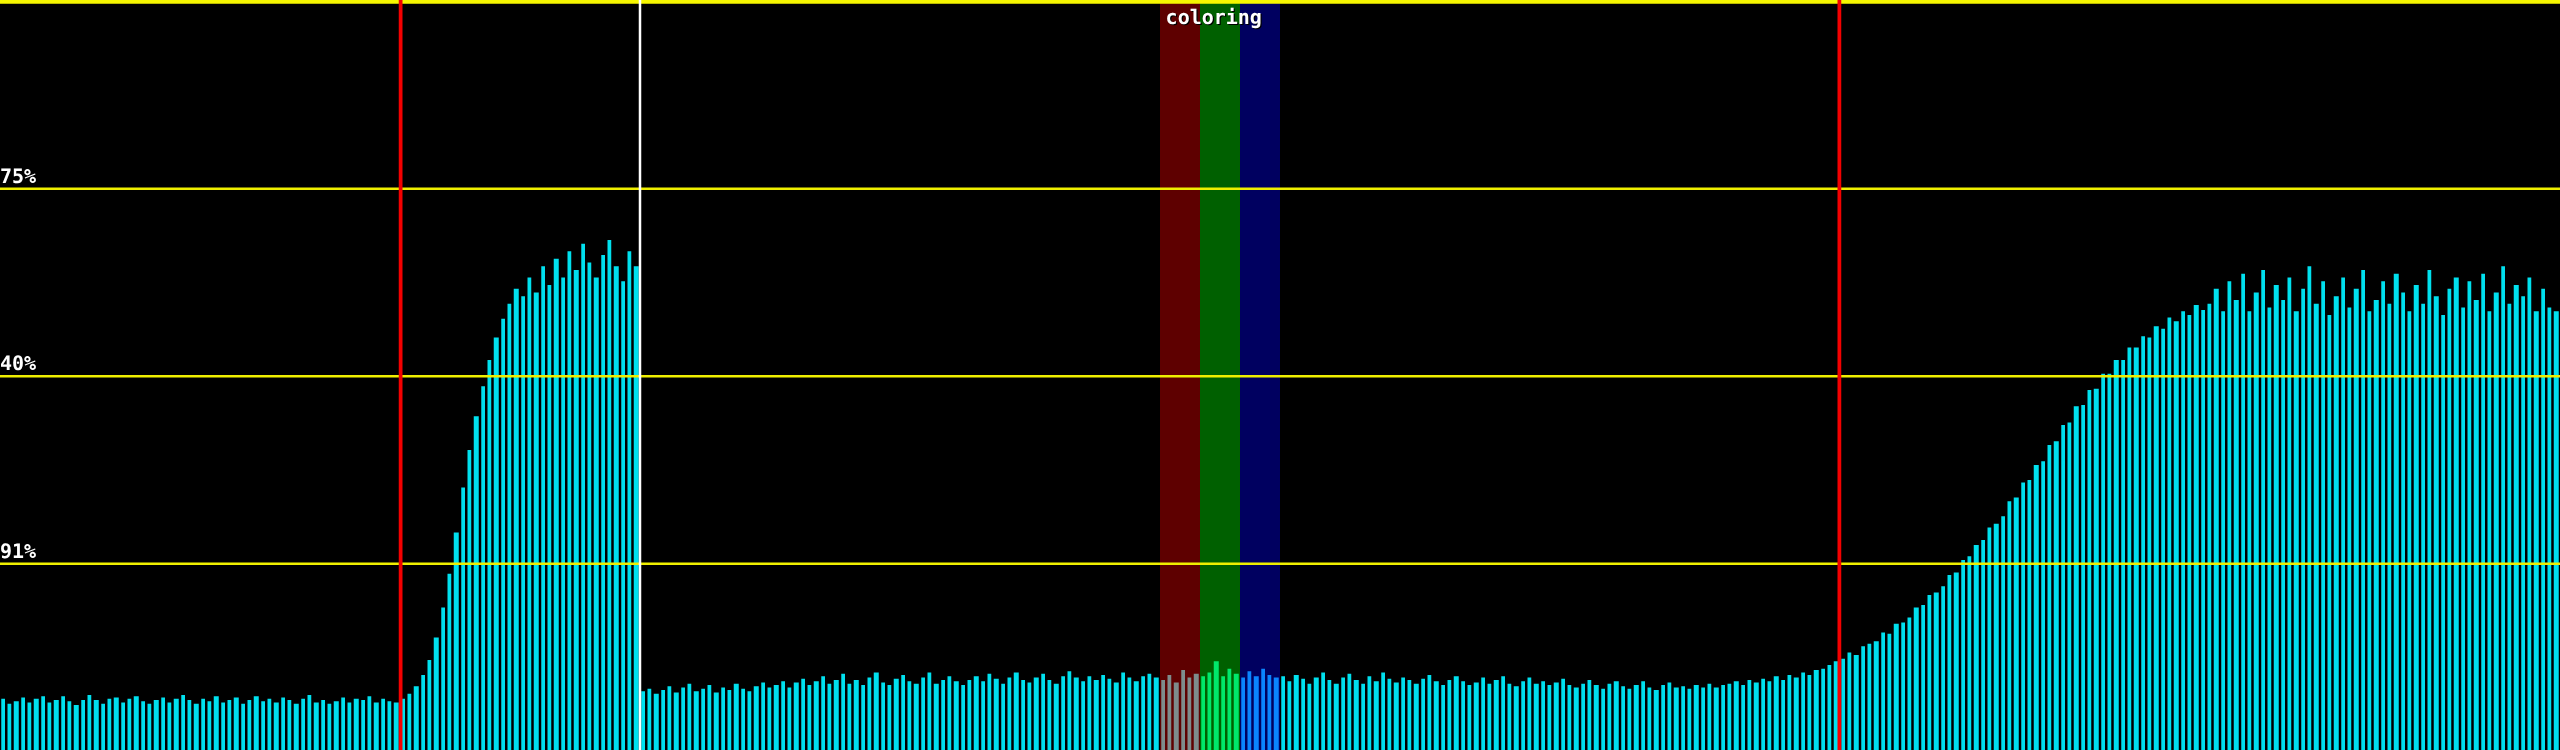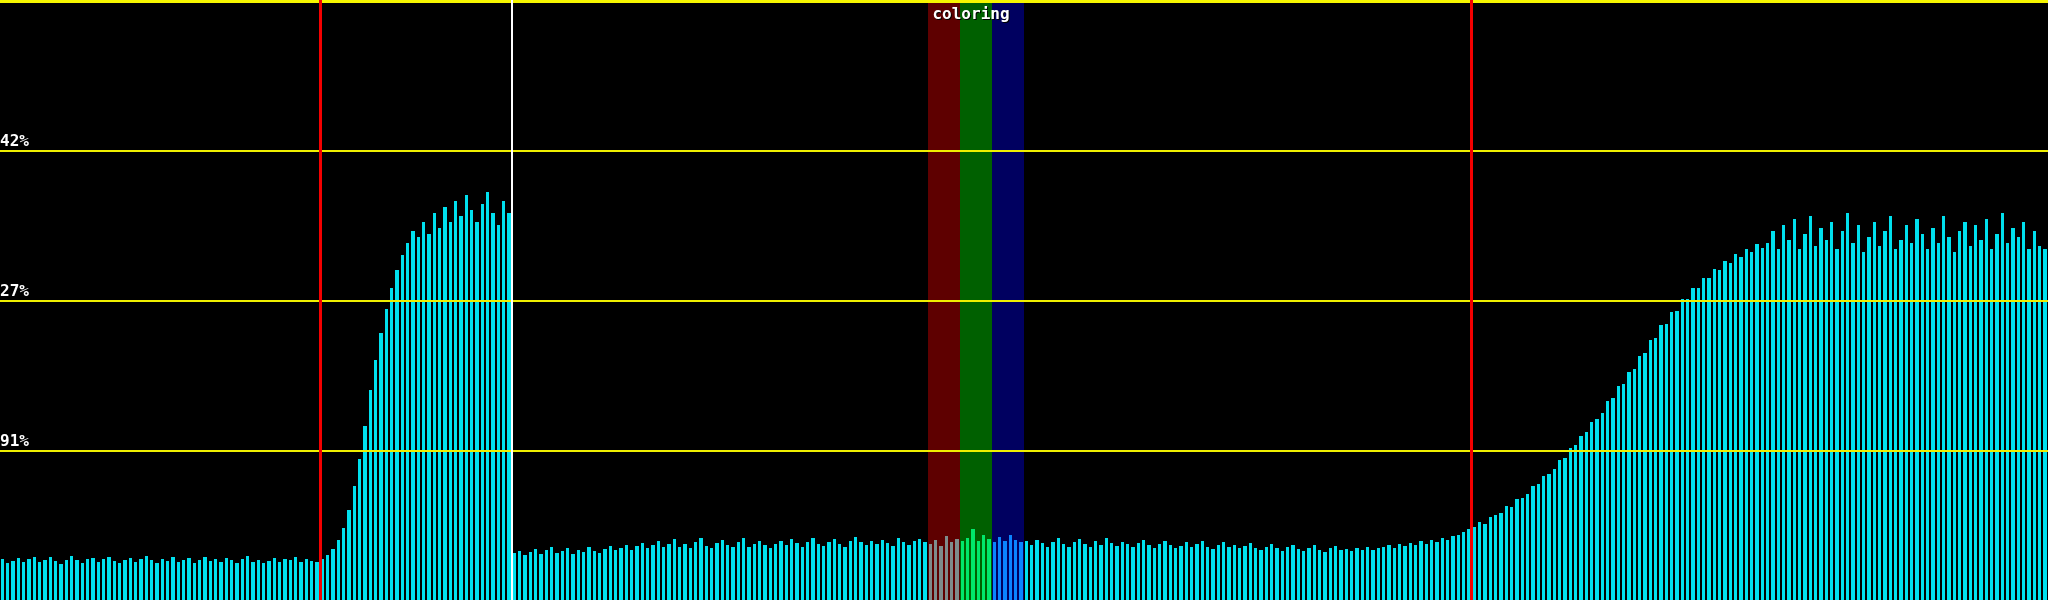--- a/index.html
+++ b/index.html
@@ -437,17 +437,17 @@
     <div id="top-border" style="background: rgb(246, 246, 0);"></div>
   <div class="gridline" style="top: 150px; background: rgb(239, 239, 0);"></div>
       <div class="gridline" style="top: 300px; background: rgb(239, 239, 0);"></div>
       <div class="gridline" style="top: 450px; background: rgb(239, 239, 0);"></div>
       <div class="marker" style="left: 319px; width: 3px; background: rgb(244, 0, 0);"></div>
       <div class="marker" style="left: 511px; width: 2px; background: rgb(255, 255, 255);"></div>
       <div class="marker" style="left: 1470px; width: 3px; background: rgb(244, 0, 0);"></div>
     </div>
   <div id="text-layer" class="layer">
     <div id="coloring-label" style="left: 971px; top: 4px;">coloring</div>
-  <div class="tick-label" style="top: 132px; color: rgb(255, 255, 255);">42%</div>
-      <div class="tick-label" style="top: 282px; color: rgb(255, 255, 255);">27%</div>
+  <div class="tick-label" style="top: 132px; color: rgb(255, 255, 255);">75%</div>
+      <div class="tick-label" style="top: 282px; color: rgb(255, 255, 255);">40%</div>
       <div class="tick-label" style="top: 432px; color: rgb(255, 255, 255);">91%</div>
     </div>
 </div>
 
 </body></html>

